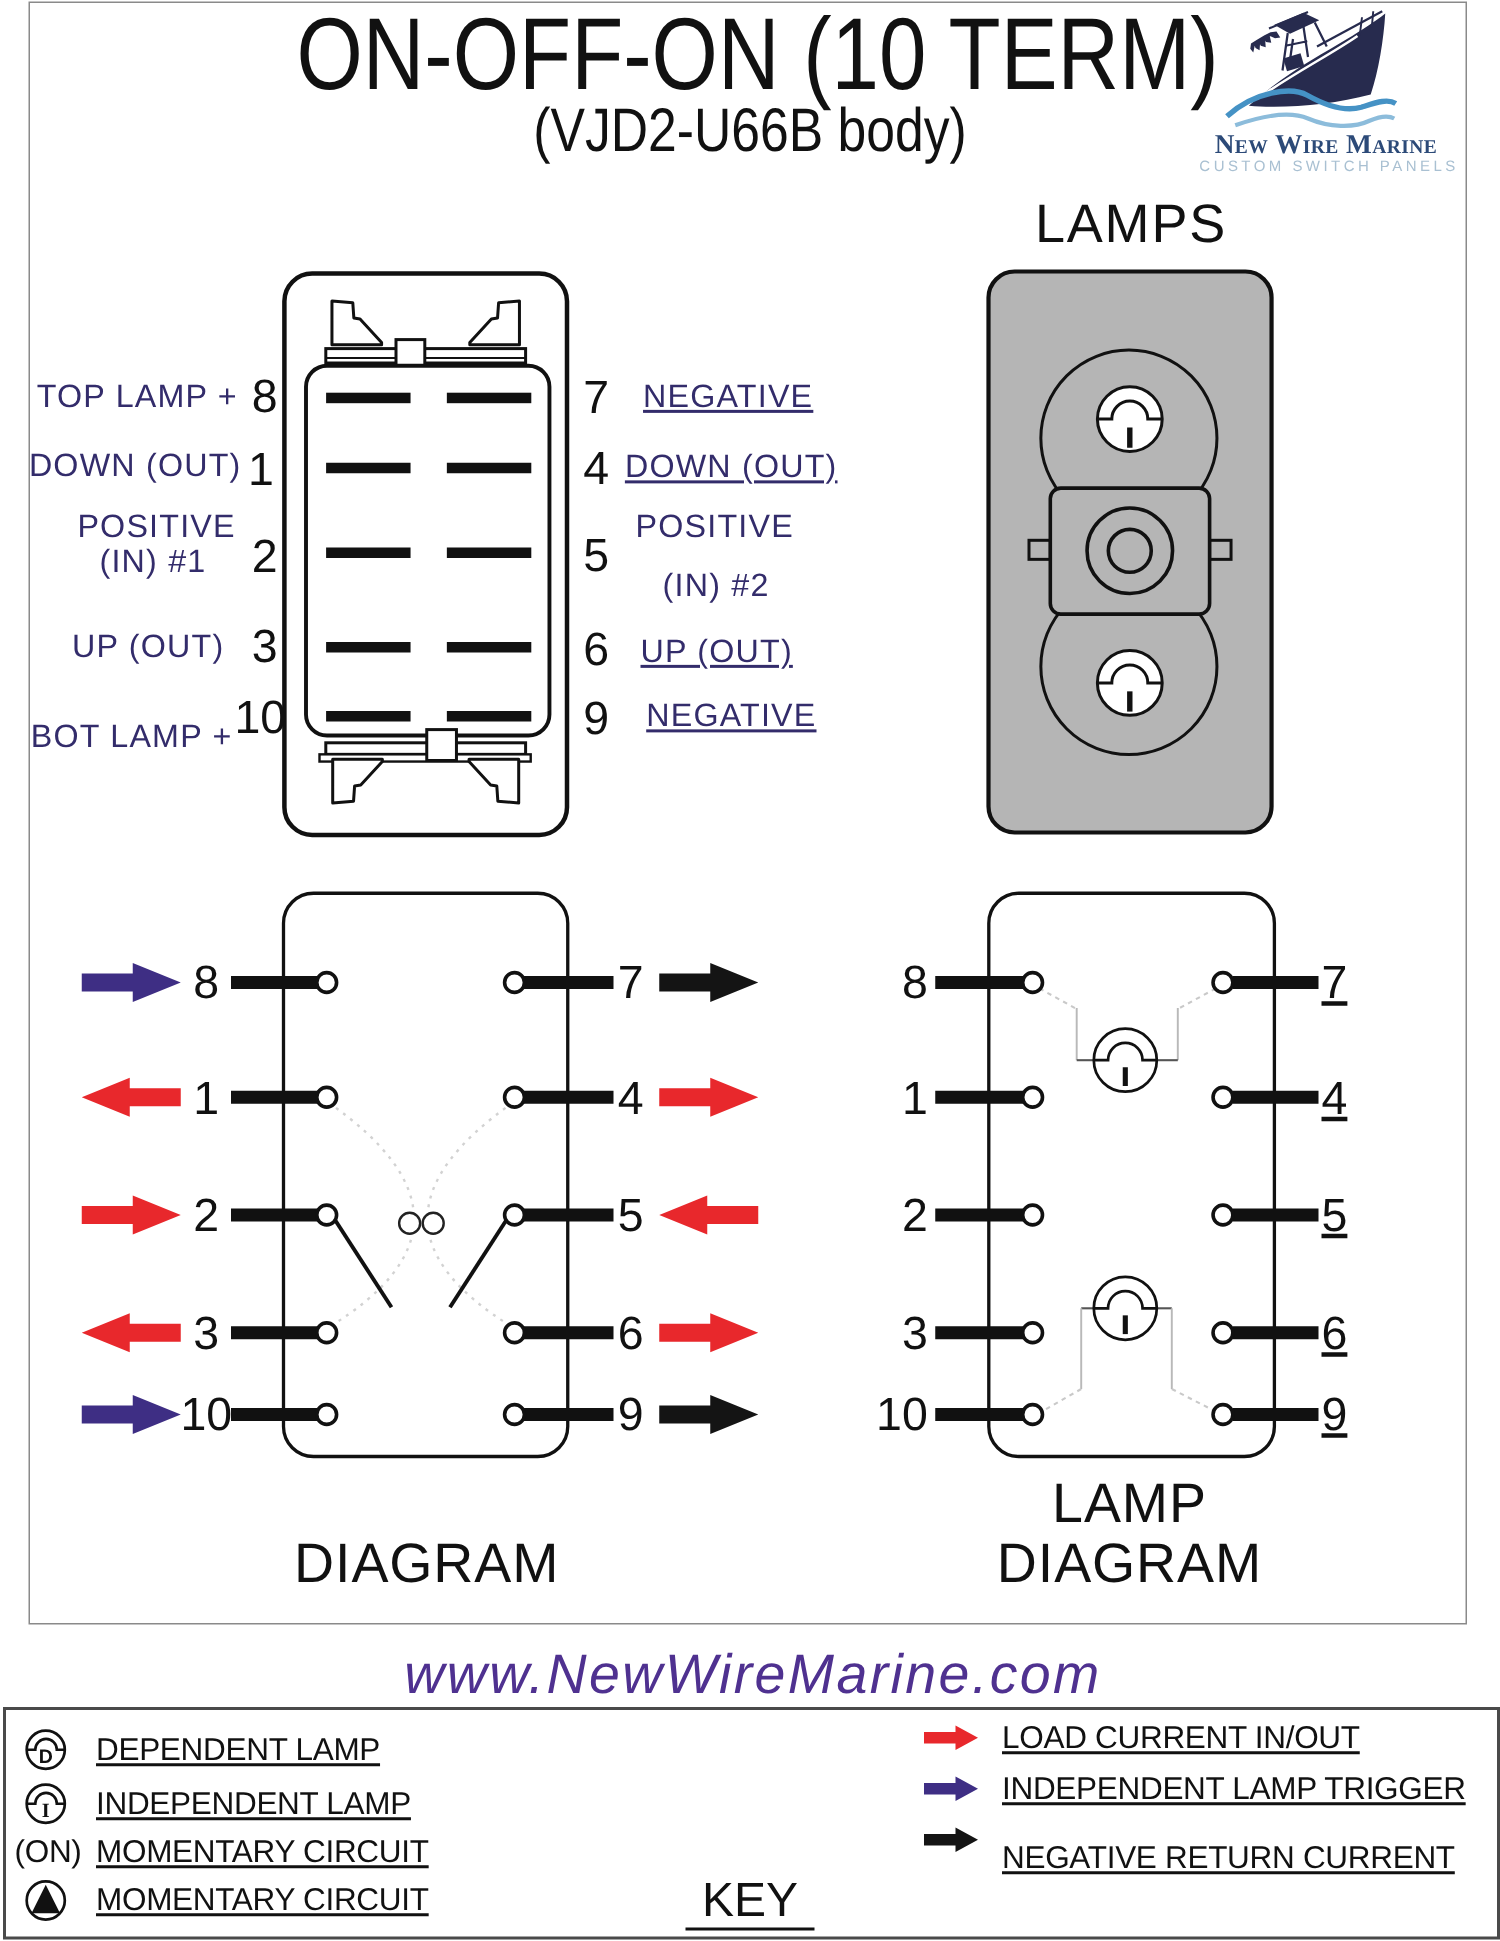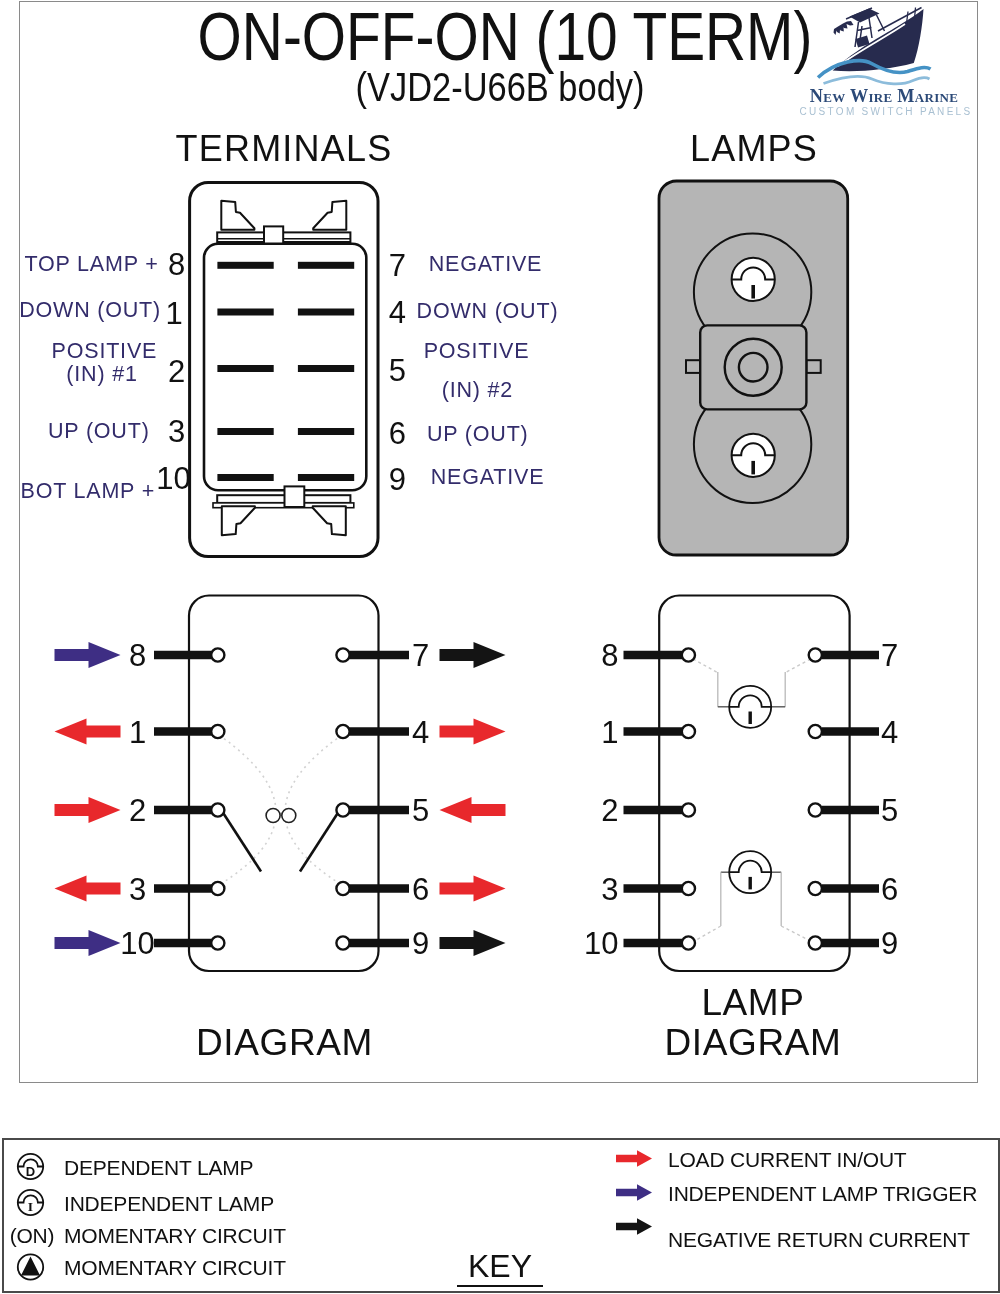--- a/index.html
+++ b/index.html
@@ -5,21 +5,21 @@
   html,body{margin:0;padding:0;background:#ffffff;}
   .sheet{position:relative;width:1000px;height:1294px;background:#ffffff;overflow:hidden;
          font-family:"Liberation Sans",sans-serif;color:#111;}
   .frame{position:absolute;left:19px;top:1px;width:957px;height:1080px;
          border:1px solid var(--frame-gray);}
   .keybox{position:absolute;left:2px;top:1138px;width:994px;height:151px;
           border:2px solid #4a4a4a;}
   svg.layer{position:absolute;left:0;top:0;width:1000px;height:1294px;}
   .t{position:absolute;white-space:nowrap;transform:translate(-50%,-50%);line-height:1;}
   .t-r{position:absolute;white-space:nowrap;transform:translate(-100%,-50%);line-height:1;}
-  .t-l{position:absolute;white-space:nowrap;transform:translate(0,-50%);line-height:1;}
+  .t-l{position:absolute;white-space:nowrap;transform:translate(0,-50%);line-height:1;text-decoration:underline;}
   .title{font-size:68px;transform:translate(-50%,-50%) scaleX(0.836);letter-spacing:0px;}
   .subtitle{font-size:41px;transform:translate(-50%,-50%) scaleX(0.84);}
   .h1{font-size:36px;letter-spacing:1.2px;}
   .cap{font-size:37px;letter-spacing:0.6px;}
   .pin{font-size:31px;}
   .plabel{font-size:21.5px;color:var(--label-purple);letter-spacing:0.8px;}
   .url{font-size:37px;font-style:italic;color:var(--url-purple);letter-spacing:1.6px;}
   .keytext{font-size:21px;letter-spacing:-0.2px;}
   .keyhead{font-size:32px;letter-spacing:0px;}
   .keyunderline{position:absolute;background:#111;}
@@ -247,21 +247,20 @@
       <path d="M823.5,83.5 C845,76 861.5,74.5 872,79 C886,85 902.5,85.5 913,80.5 C920,77.5 926,77 929.5,79" fill="none" stroke="var(--wave-light)" stroke-width="2.8"></path>
     </g>
   </svg>
 
   <div class="t title" style="left:505px;top:36px;">ON-OFF-ON (10 TERM)</div>
   <div class="t subtitle" style="left:500px;top:87px;">(VJD2-U66B body)</div>
 
   <div class="t brand" style="left:884px;top:96px;">New Wire Marine</div>
   <div class="t tagline" style="left:886px;top:112px;">CUSTOM SWITCH PANELS</div>
 
-  <div class="t h1" style="left:284px;top:149px;">TERMINALS</div>
   <div class="t h1" style="left:754px;top:149px;">LAMPS</div>
 
   <div class="t-r plabel" style="left:158.6px;top:264.6px;">TOP LAMP +</div>
   <div class="t pin" style="left:176.5px;top:264.4px;">8</div>
   <div class="t-r plabel" style="left:161px;top:311.3px;">DOWN (OUT)</div>
   <div class="t pin" style="left:174px;top:313.2px;">1</div>
   <div class="t plabel" style="left:104.4px;top:352px;">POSITIVE</div>
   <div class="t plabel" style="left:102px;top:375.2px;">(IN) #1</div>
   <div class="t pin" style="left:176.5px;top:370.6px;">2</div>
   <div class="t-r plabel" style="left:149.6px;top:432px;">UP (OUT)</div>
@@ -300,20 +299,21 @@
   <div class="t-l pin" style="left:881px;top:655px;">7</div>
   <div class="t-l pin" style="left:881px;top:731.5px;">4</div>
   <div class="t-l pin" style="left:881px;top:810px;">5</div>
   <div class="t-l pin" style="left:881px;top:888.5px;">6</div>
   <div class="t-l pin" style="left:881px;top:943px;">9</div>
 
   <div class="t cap" style="left:284.5px;top:1042px;">DIAGRAM</div>
   <div class="t cap" style="left:753px;top:1001.5px;">LAMP</div>
   <div class="t cap" style="left:753px;top:1042px;">DIAGRAM</div>
 
+  <div class="t url" style="left:502px;top:1116px;">www.NewWireMarine.com</div>
 
   <div class="keybox"></div>
   <div class="t-l keytext" style="left:64px;top:1166.5px;">DEPENDENT LAMP</div>
   <div class="t-l keytext" style="left:64px;top:1202.5px;">INDEPENDENT LAMP</div>
   <div class="t keytext" style="left:32px;top:1234.5px;">(ON)</div>
   <div class="t-l keytext" style="left:64px;top:1234.5px;">MOMENTARY CIRCUIT</div>
   <div class="t-l keytext" style="left:64px;top:1267px;">MOMENTARY CIRCUIT</div>
   <div class="t-l keytext" style="left:668px;top:1158.5px;">LOAD CURRENT IN/OUT</div>
   <div class="t-l keytext" style="left:668px;top:1192.5px;">INDEPENDENT LAMP TRIGGER</div>
   <div class="t-l keytext" style="left:668px;top:1226.5px;margin-top:12px;">NEGATIVE RETURN CURRENT</div>

